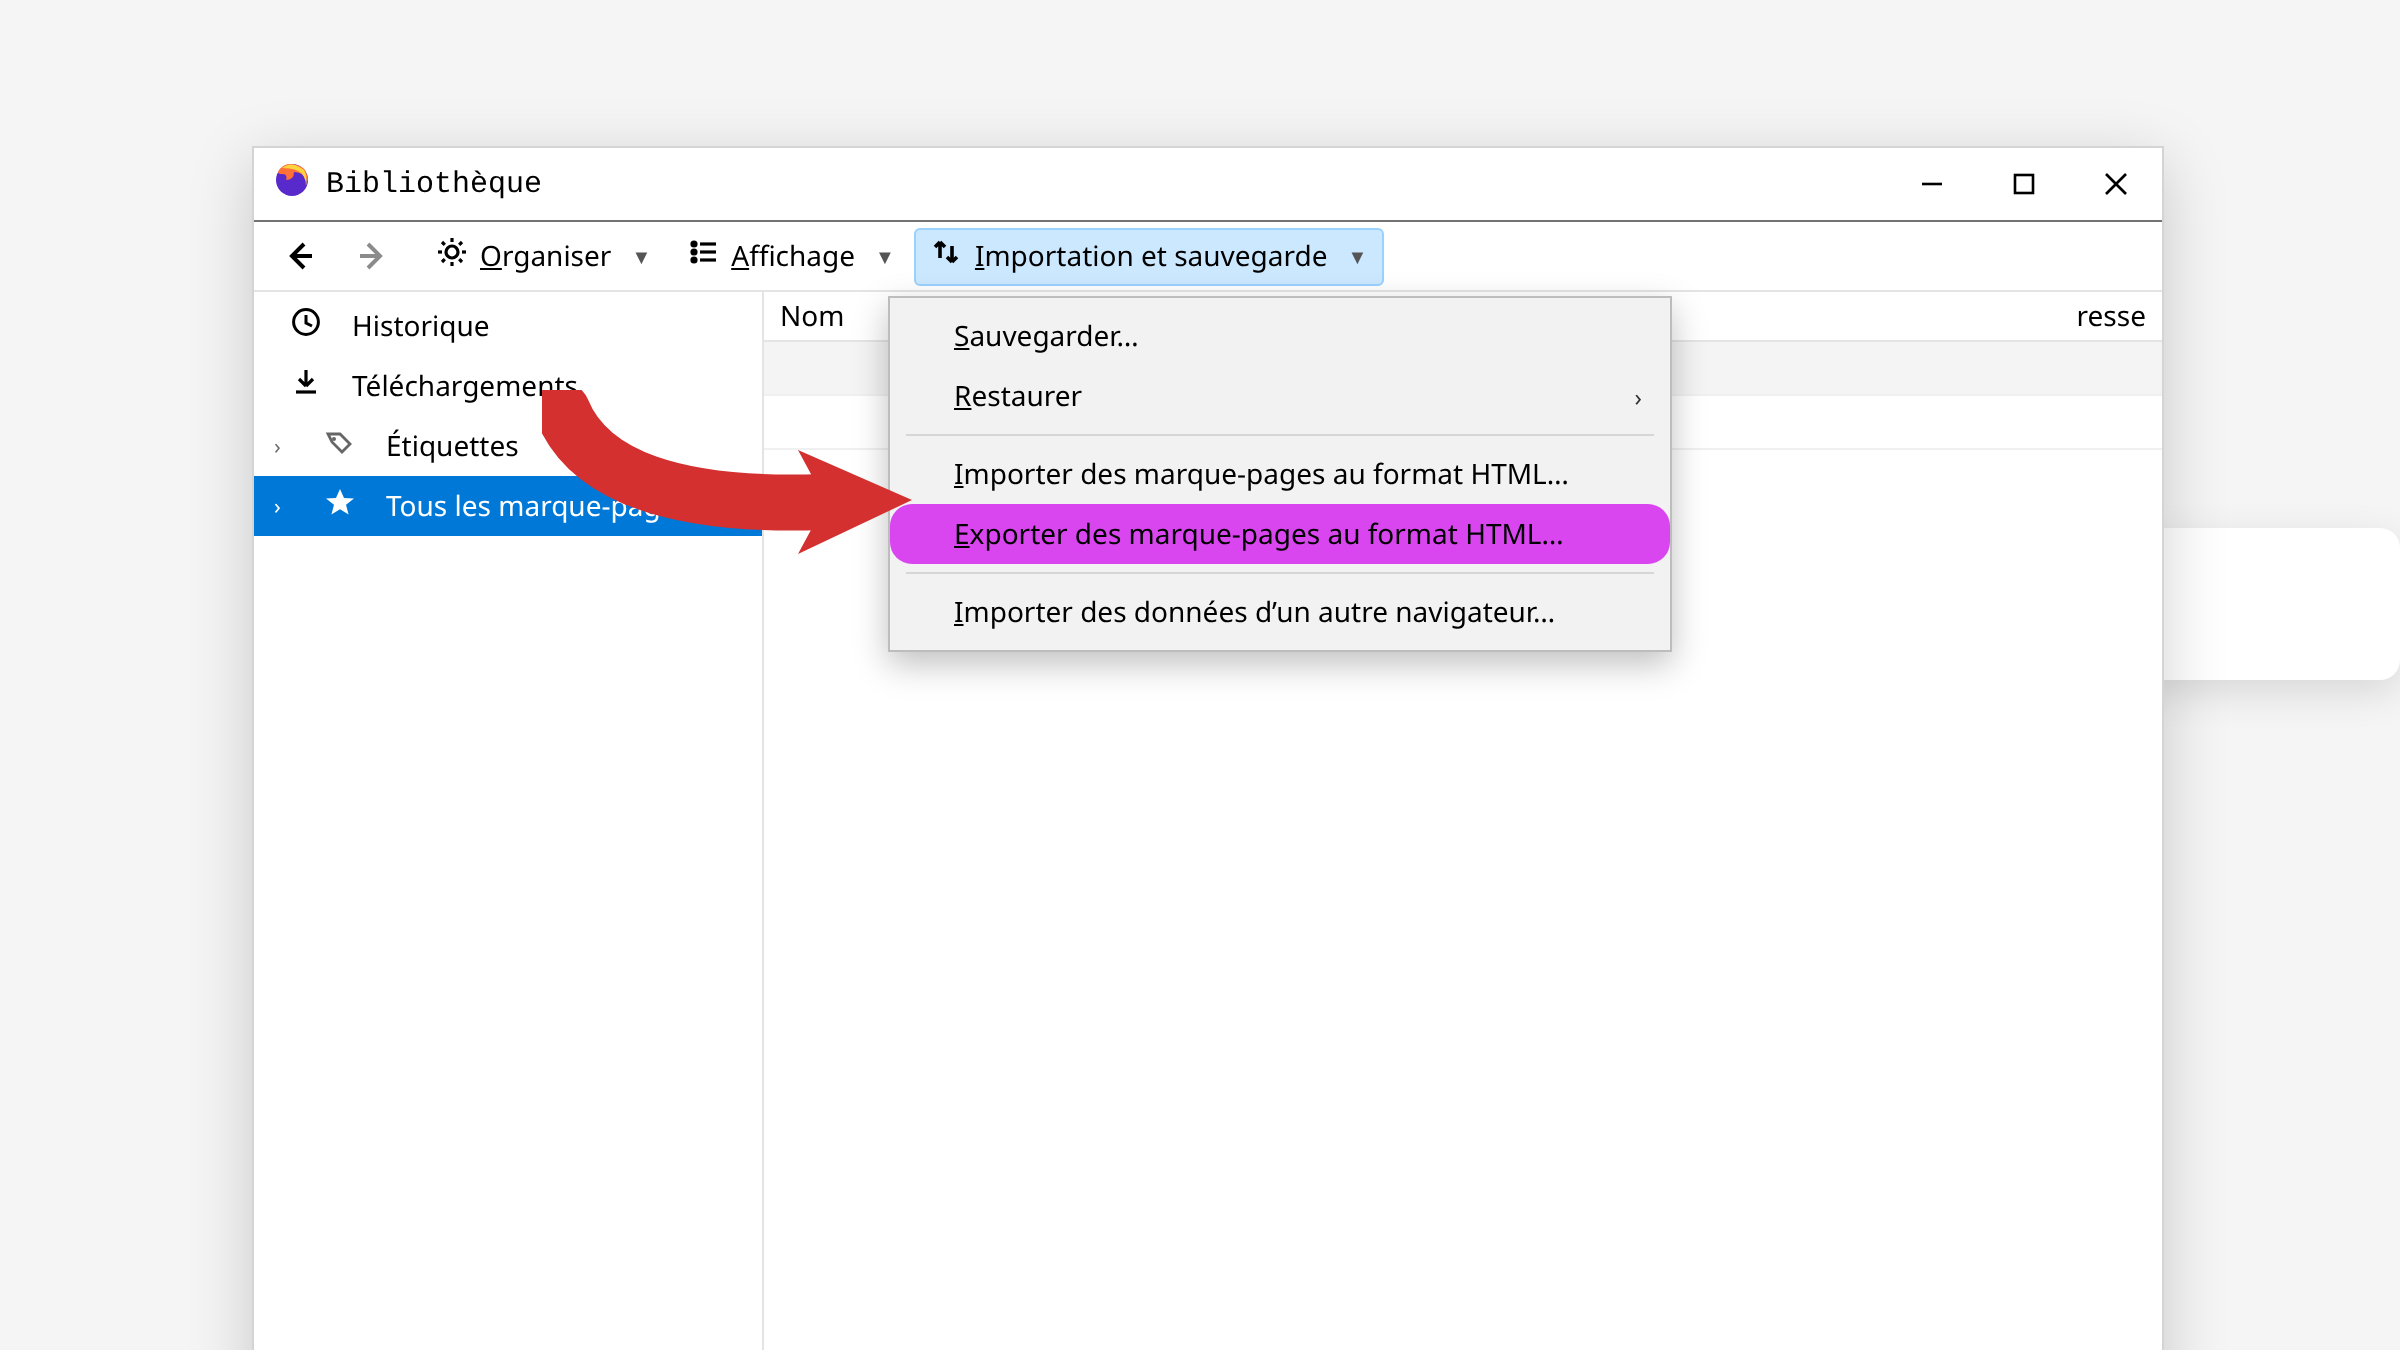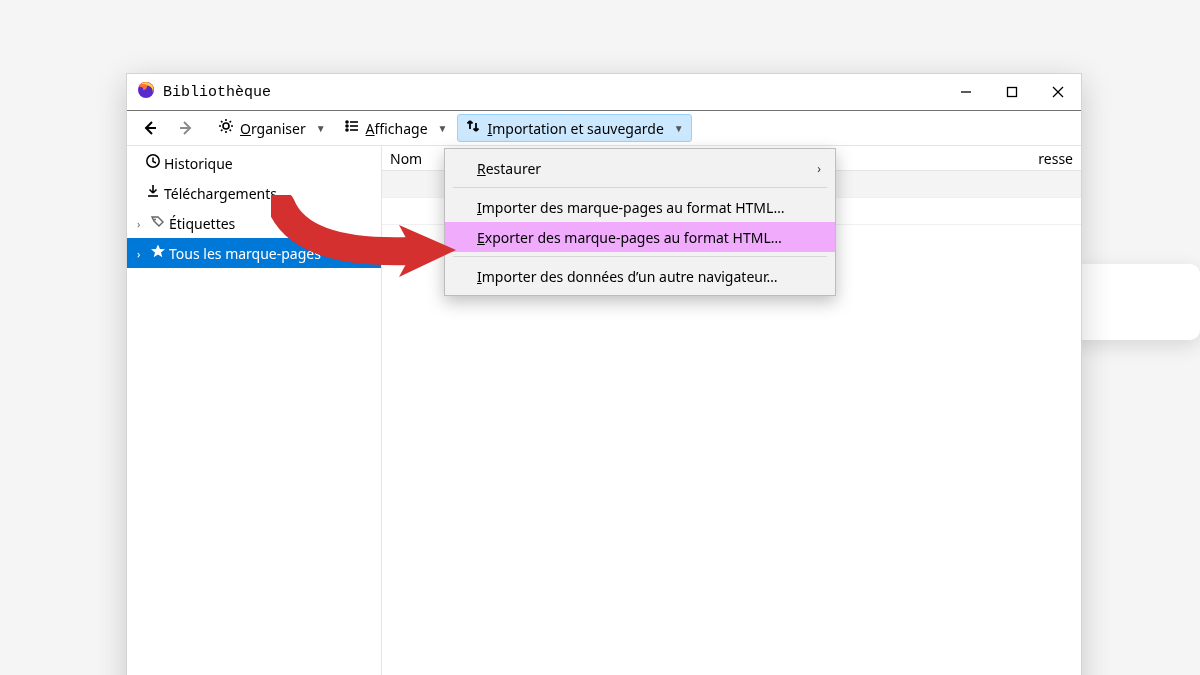--- a/index.html
+++ b/index.html
@@ -32,21 +32,21 @@
   .search-box {
     margin-left:auto; width:320px; height:24px; border:1px solid #9c9c9c;
     display:flex; align-items:center; padding:0 6px; gap:6px; color:#6e6e6e; background:#fff;
   }
   
   .body { flex:1; display:flex; min-height:0; }
   .sidebar {
     width:254px; border-right:1px solid #e4e4e4; background:#fff; padding-top:2px;
   }
   .tree-row {
-    display:flex; align-items:center; gap:3px; height:30px; padding:0 10px 0 18px;
+    display:flex; align-items:center; gap:15px; height:30px; padding:0 10px 0 18px;
     user-select:none;
   }
   .tree-row.indented { padding-left:10px; }
   .tree-row.selected { background:#0078d7; color:#fff; }
   .tree-caret { width:10px; color:#6e6e6e; font-size:11px; }
   .tree-row.selected .tree-caret { color:#fff; }
   .main { flex:1; display:flex; flex-direction:column; min-width:0; }
   .col-header {
     height:24px; display:flex; align-items:center; border-bottom:1px solid #e4e4e4;
     padding:0 8px; gap:40px; font-size:14px;
@@ -58,21 +58,21 @@
   .list-row svg, .list-row .icon { margin-right:8px; }
   
   .menu {
     position:absolute; left:444px; top:148px; width:390px;
     background:#f2f2f2; border:1px solid #bdbdbd; box-shadow:0 6px 16px rgba(0,0,0,.25);
     padding:4px 0;
   }
   .menu-item {
     height:30px; display:flex; align-items:center; padding:0 26px 0 32px; position:relative;
   }
-  .menu-item.highlight { background:#f0abfc; }
+  .menu-item.highlight { background:#d946ef;border-radius:11px; }
   .menu-sep { height:1px; background:#d6d6d6; margin:4px 8px; }
   .menu-arrow { position:absolute; right:14px; color:#333; font-size:12px; }
   .underline-first::first-letter { text-decoration: underline; }
   
   .red-arrow { position:absolute; left:271px; top:195px; pointer-events:none; }
   
   .card-behind {
     position:absolute; right:0; top:264px; width:130px; height:76px;
     background:#fff; border-radius:10px; box-shadow:0 6px 20px rgba(0,0,0,.12);
   }
@@ -241,20 +241,23 @@
           </span>
         </div>
       </div>
 
     </div>
   </div>
 </div>
 
 <div class="menu">
   <div class="menu-item">
+    <span class="underline-first">Sauvegarder…</span>
+  </div>
+  <div class="menu-item">
     <span class="underline-first">Restaurer</span>
     <span class="menu-arrow">›</span>
   </div>
   <div class="menu-sep"></div>
   <div class="menu-item">
     <span class="underline-first">Importer des marque-pages au format HTML…</span>
   </div>
   <div class="menu-item highlight">
     <span class="underline-first">Exporter des marque-pages au format HTML…</span>
   </div>

